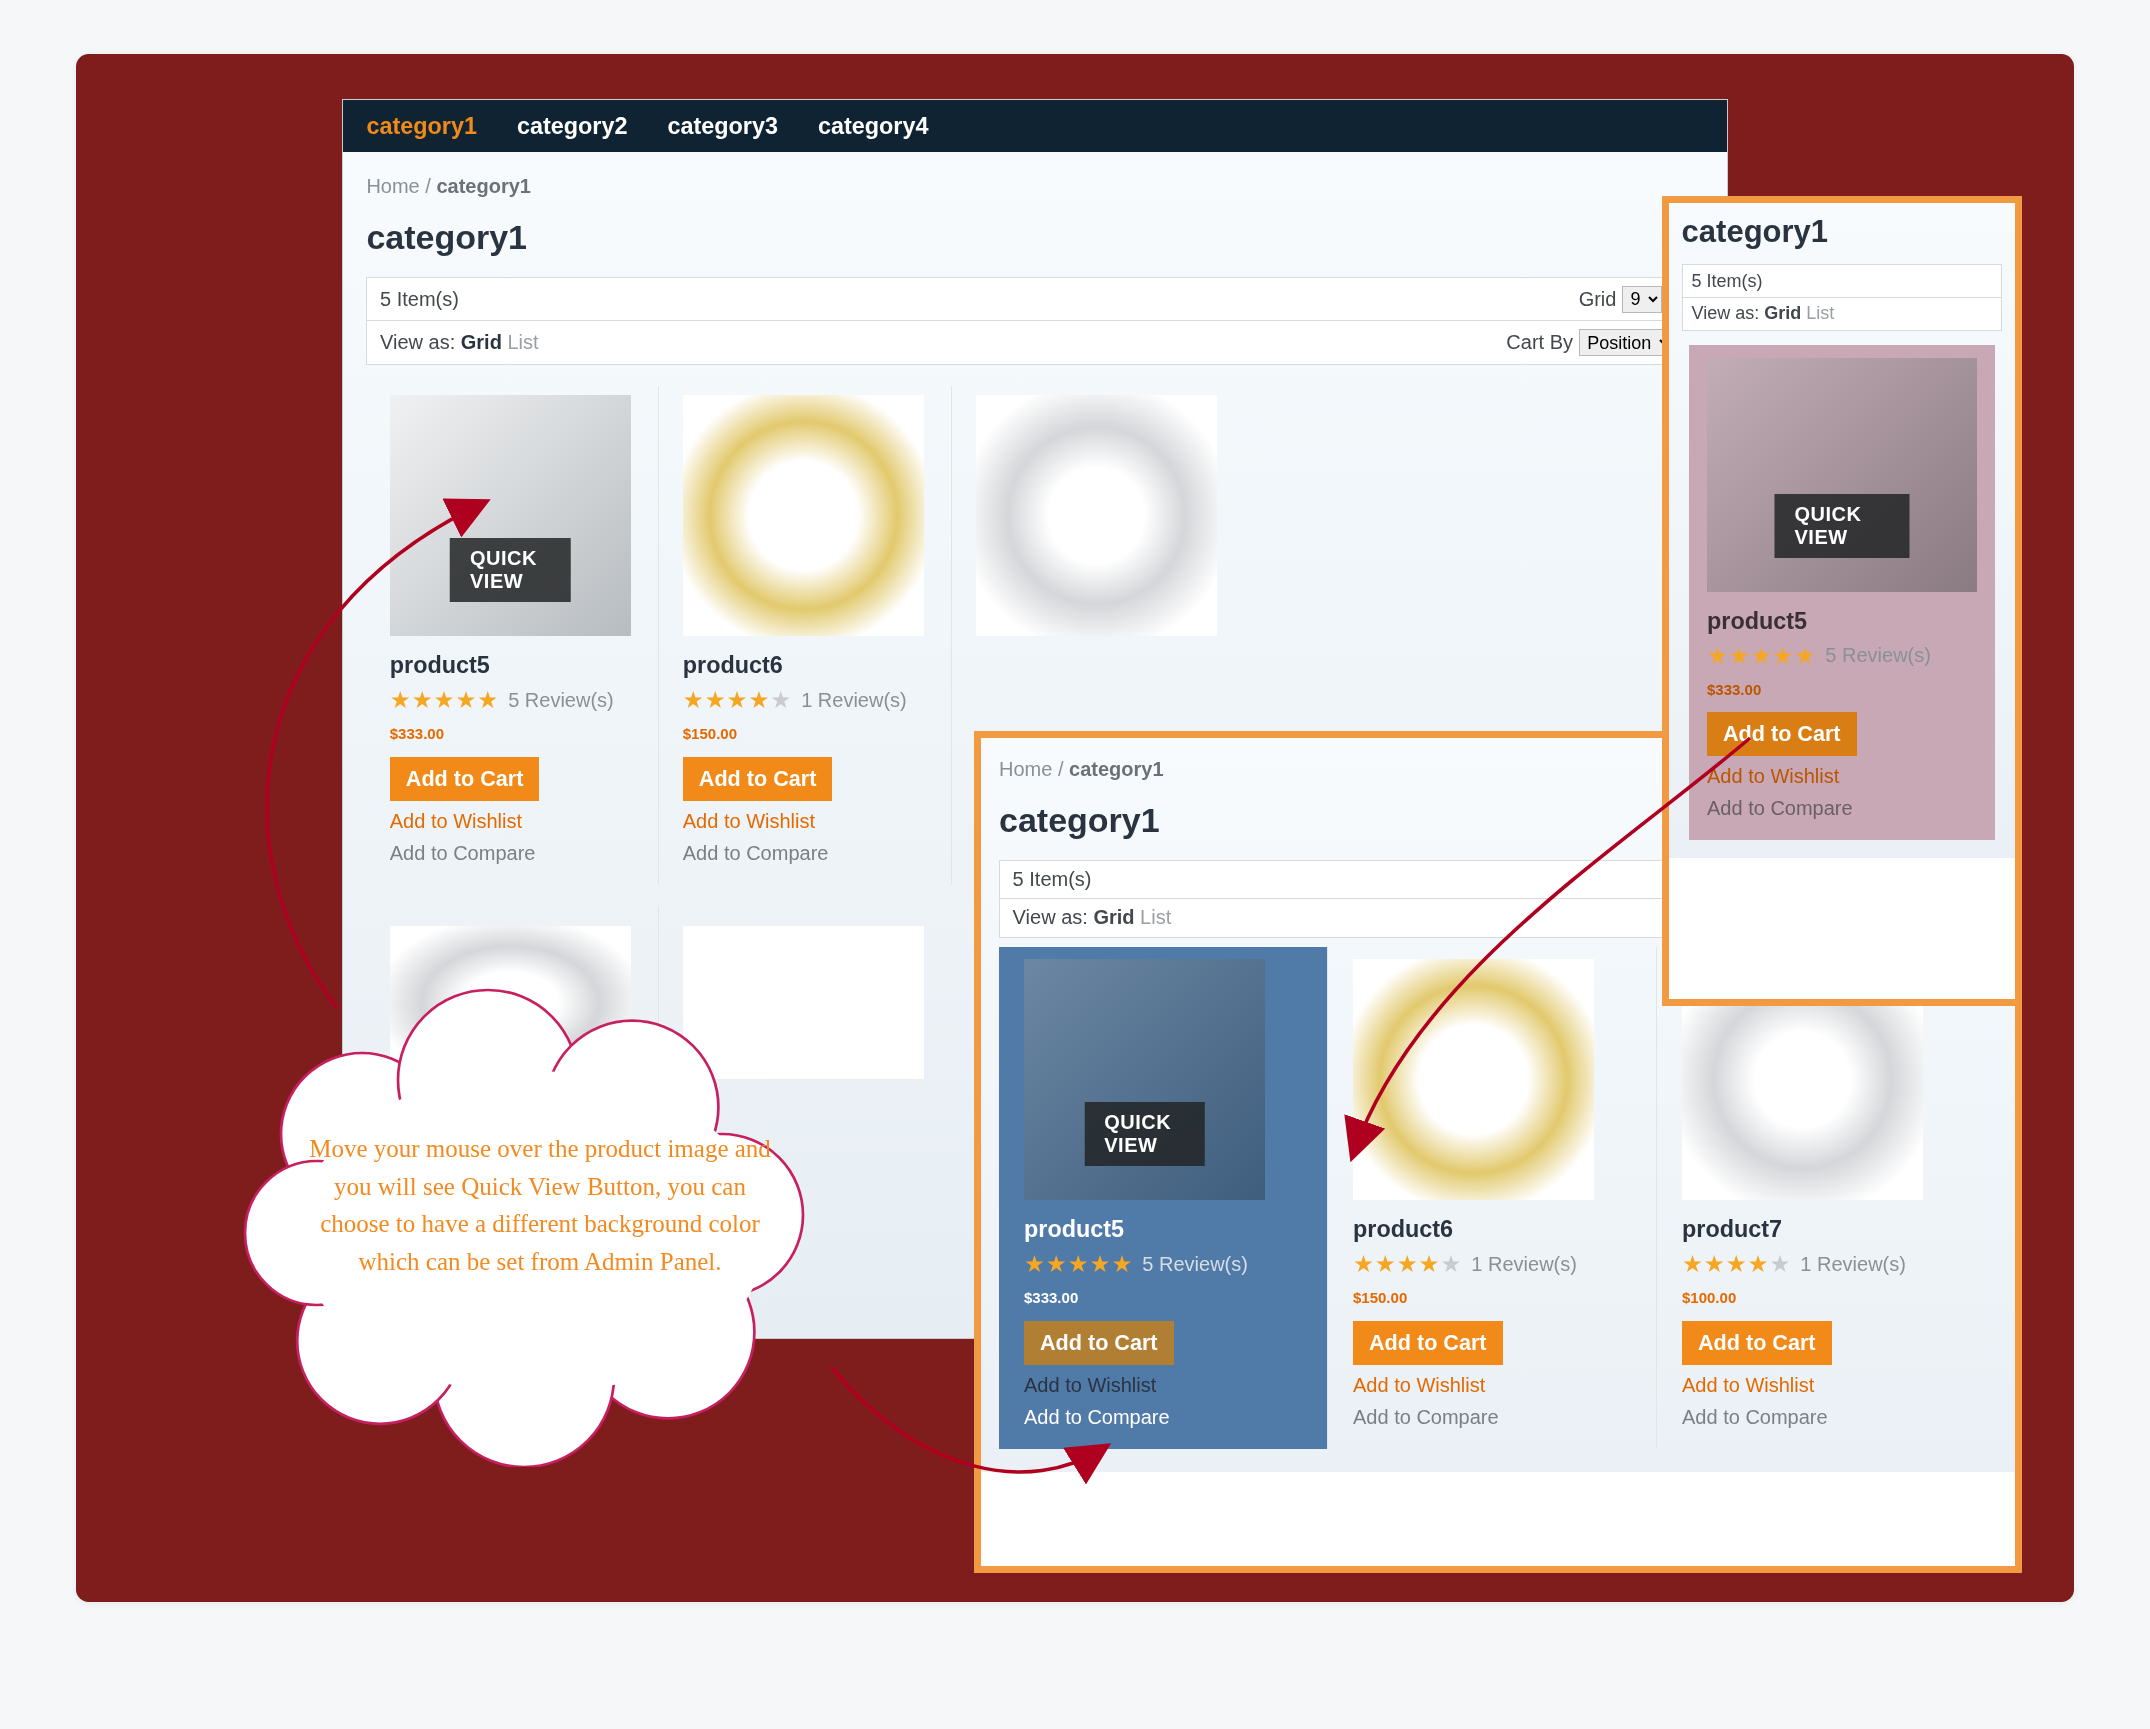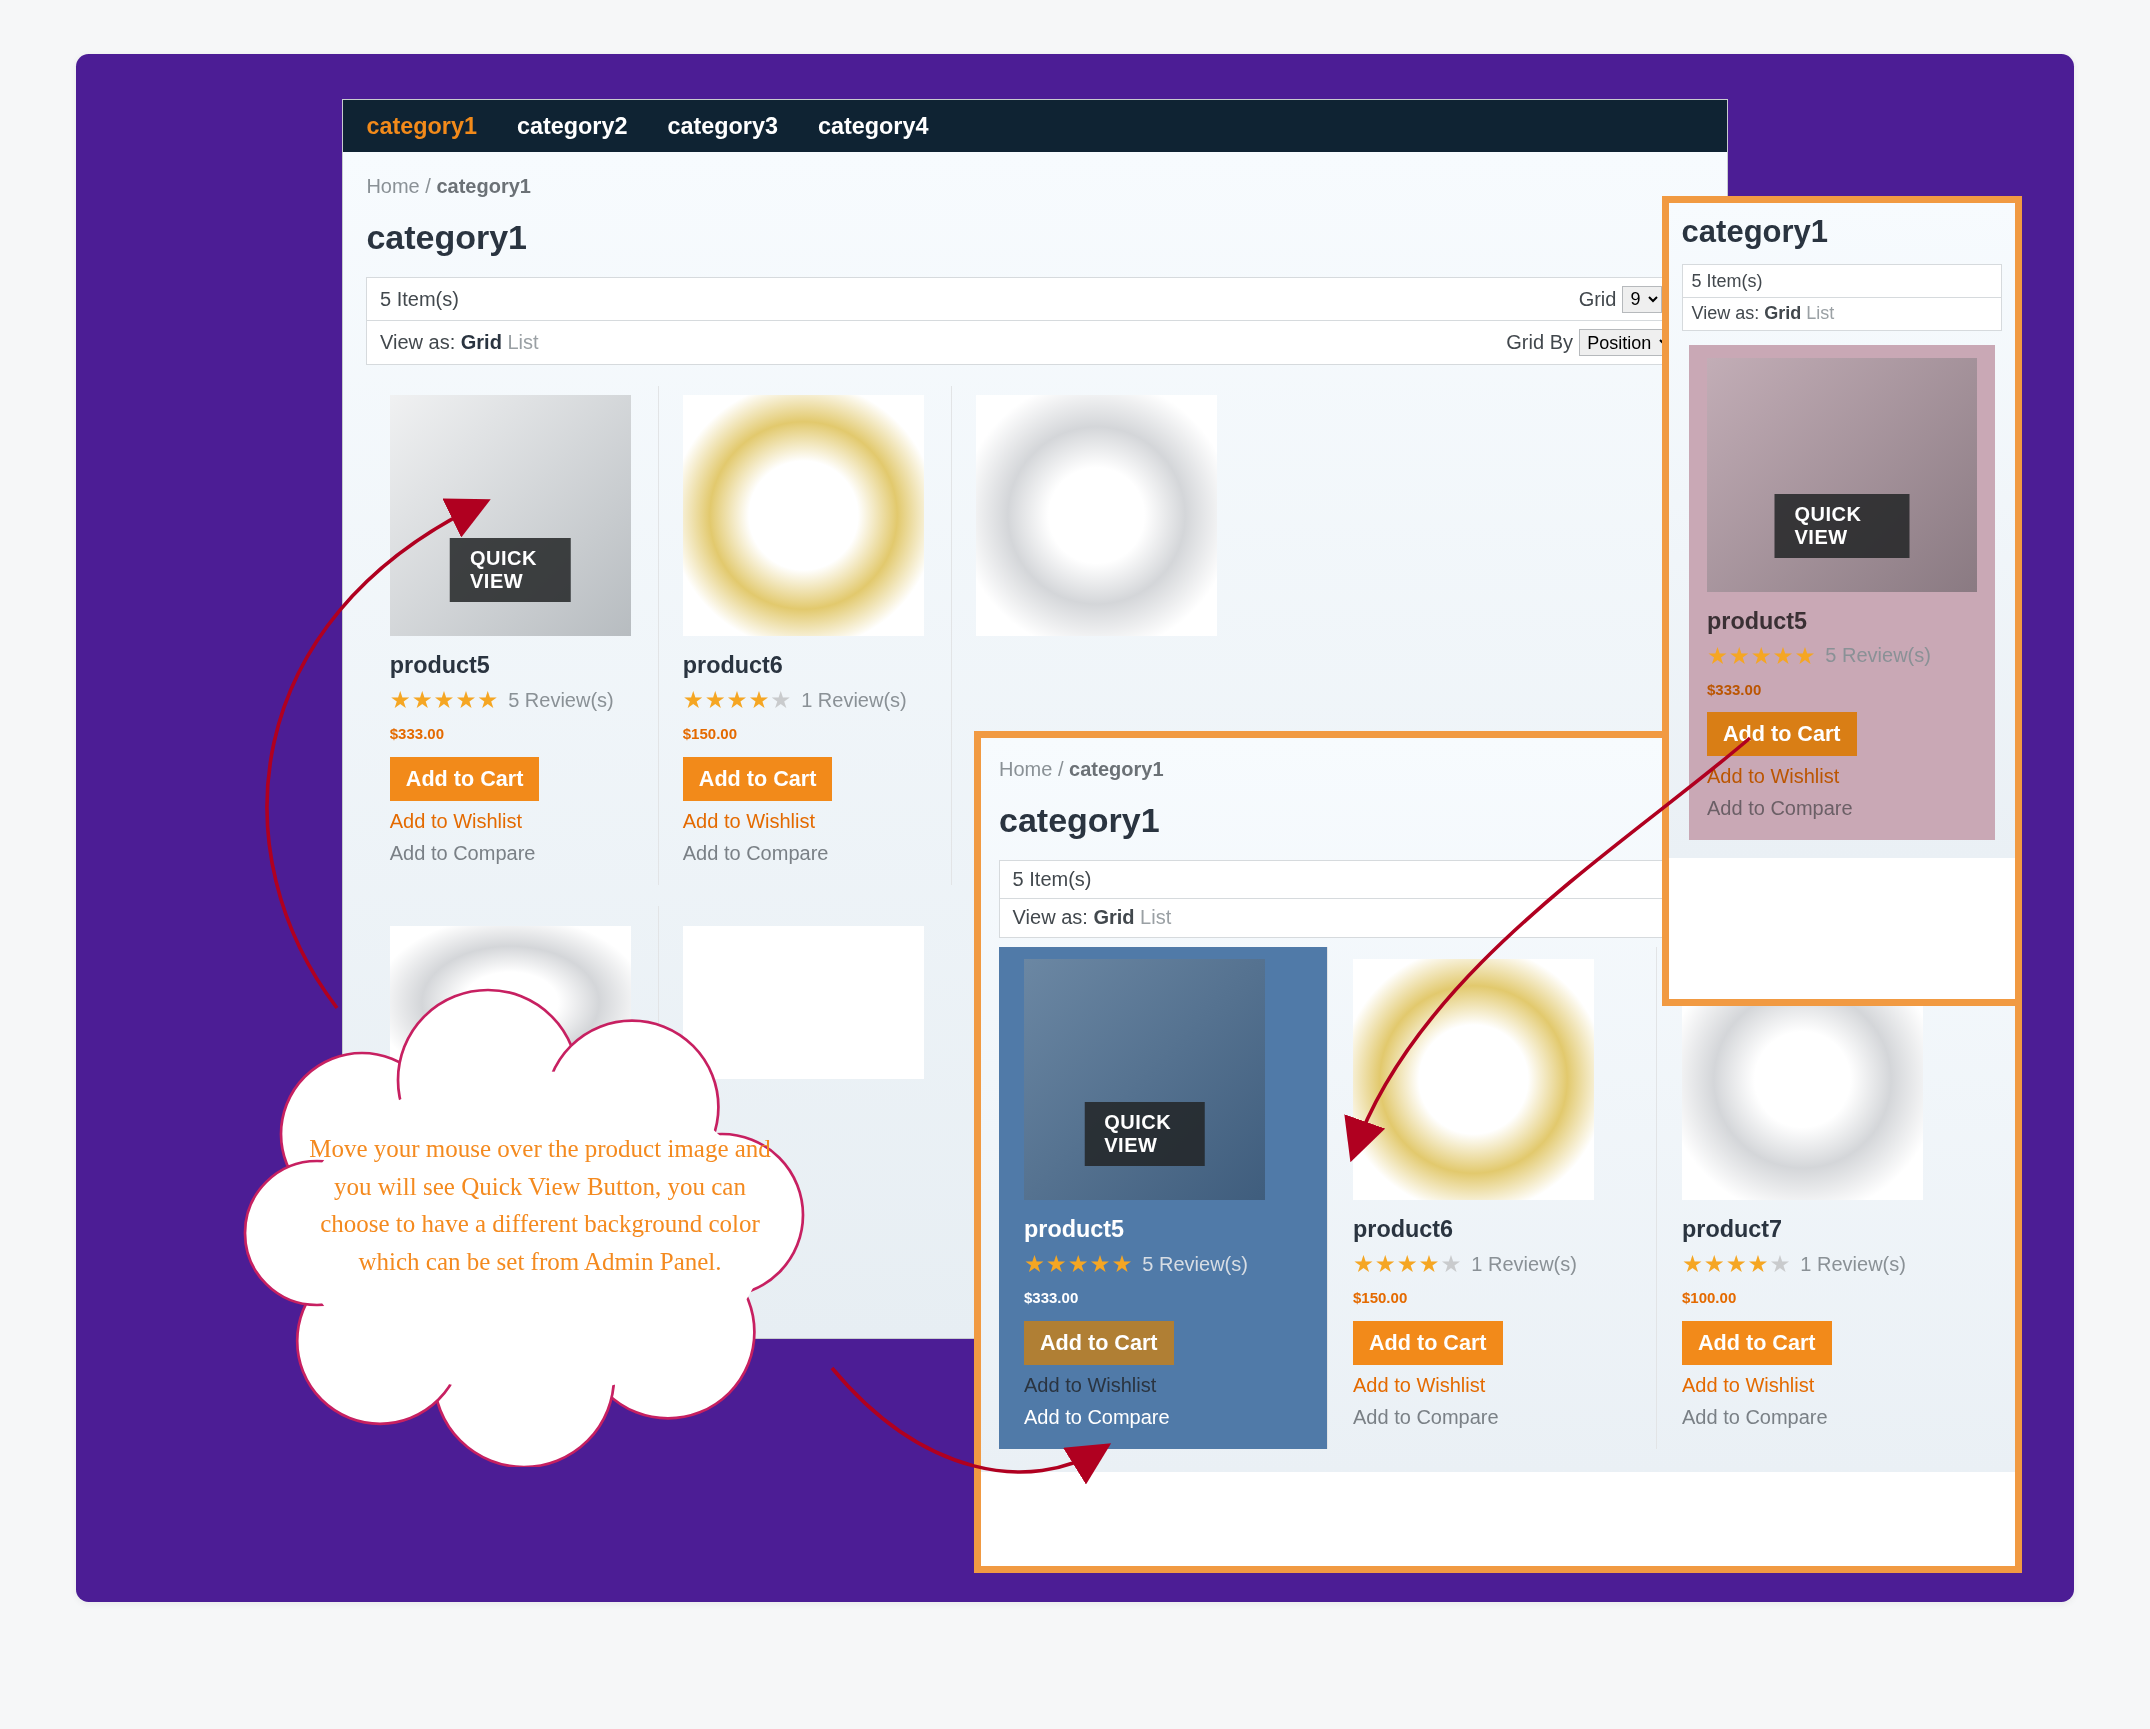--- a/index.html
+++ b/index.html
@@ -1,17 +1,17 @@
 <!DOCTYPE html>
 <html style="font-size:14.4px"><head>
 <meta charset="utf-8">
 <style>
 * { box-sizing: border-box; margin: 0; padding: 0; }
 body { font-family: Arial, Helvetica, sans-serif; background: #f6f7f8; padding: 54px 36px; font-size: 21.6px; }
-.card { background: #4c1d95; border-radius: 12.6px; box-shadow: 0 1.8px 7.2px rgba(0,0,0,.06); padding: 45px; width: 1998px; height: 1548px; margin: 0 auto; position: relative; overflow: hidden; }
+.card { background: #7f1d1d; border-radius: 12.6px; box-shadow: 0 1.8px 7.2px rgba(0,0,0,.06); padding: 45px; width: 1998px; height: 1548px; margin: 0 auto; position: relative; overflow: hidden; }
 
 
 .main-window { position: absolute; top: 45px; left: 266px; width: 1386px; background: #f0f4f7; border: 0.9px solid #c8ccce; }
 .nav { background: #0f2333; padding: 12.6px 23.4px; display: flex; gap: 40px; font-weight: bold; font-size: 23.4px; }
 .nav a { color: #fff; text-decoration: none; }
 .nav a.active { color: #f28a1a; }
 .pagebody { background: linear-gradient(#f7fbfe,#e7eef3); padding: 16px 23.4px 36px; position: relative; }
 .breadcrumb { color: #8a9196; font-size: 20px; margin: 7.2px 0 20px; }
 .breadcrumb b { color: #6b7176; }
 .h1 { font-size: 34px; color: #2a3440; font-weight: 600; margin: 5.4px 0 20px; }
@@ -98,21 +98,21 @@
           <span>pe</span>
         </span>
       </div>
       <div class="bar view-bar">
         <span>
           <span>View as:</span>
           <span class="g"><b>Grid</b></span>
           <span class="l">List</span>
         </span>
         <span>
-          <span>Grid By</span>
+          <span>Cart By</span>
           <select><option>Position</option></select>
           <span style="color:#e46a00;font-size:23.4px">↑</span>
         </span>
       </div>
 
       <div class="grid">
         <div class="cell">
           <div class="img-wrap silver">
             <span class="qv">QUICK VIEW</span>
           </div>

